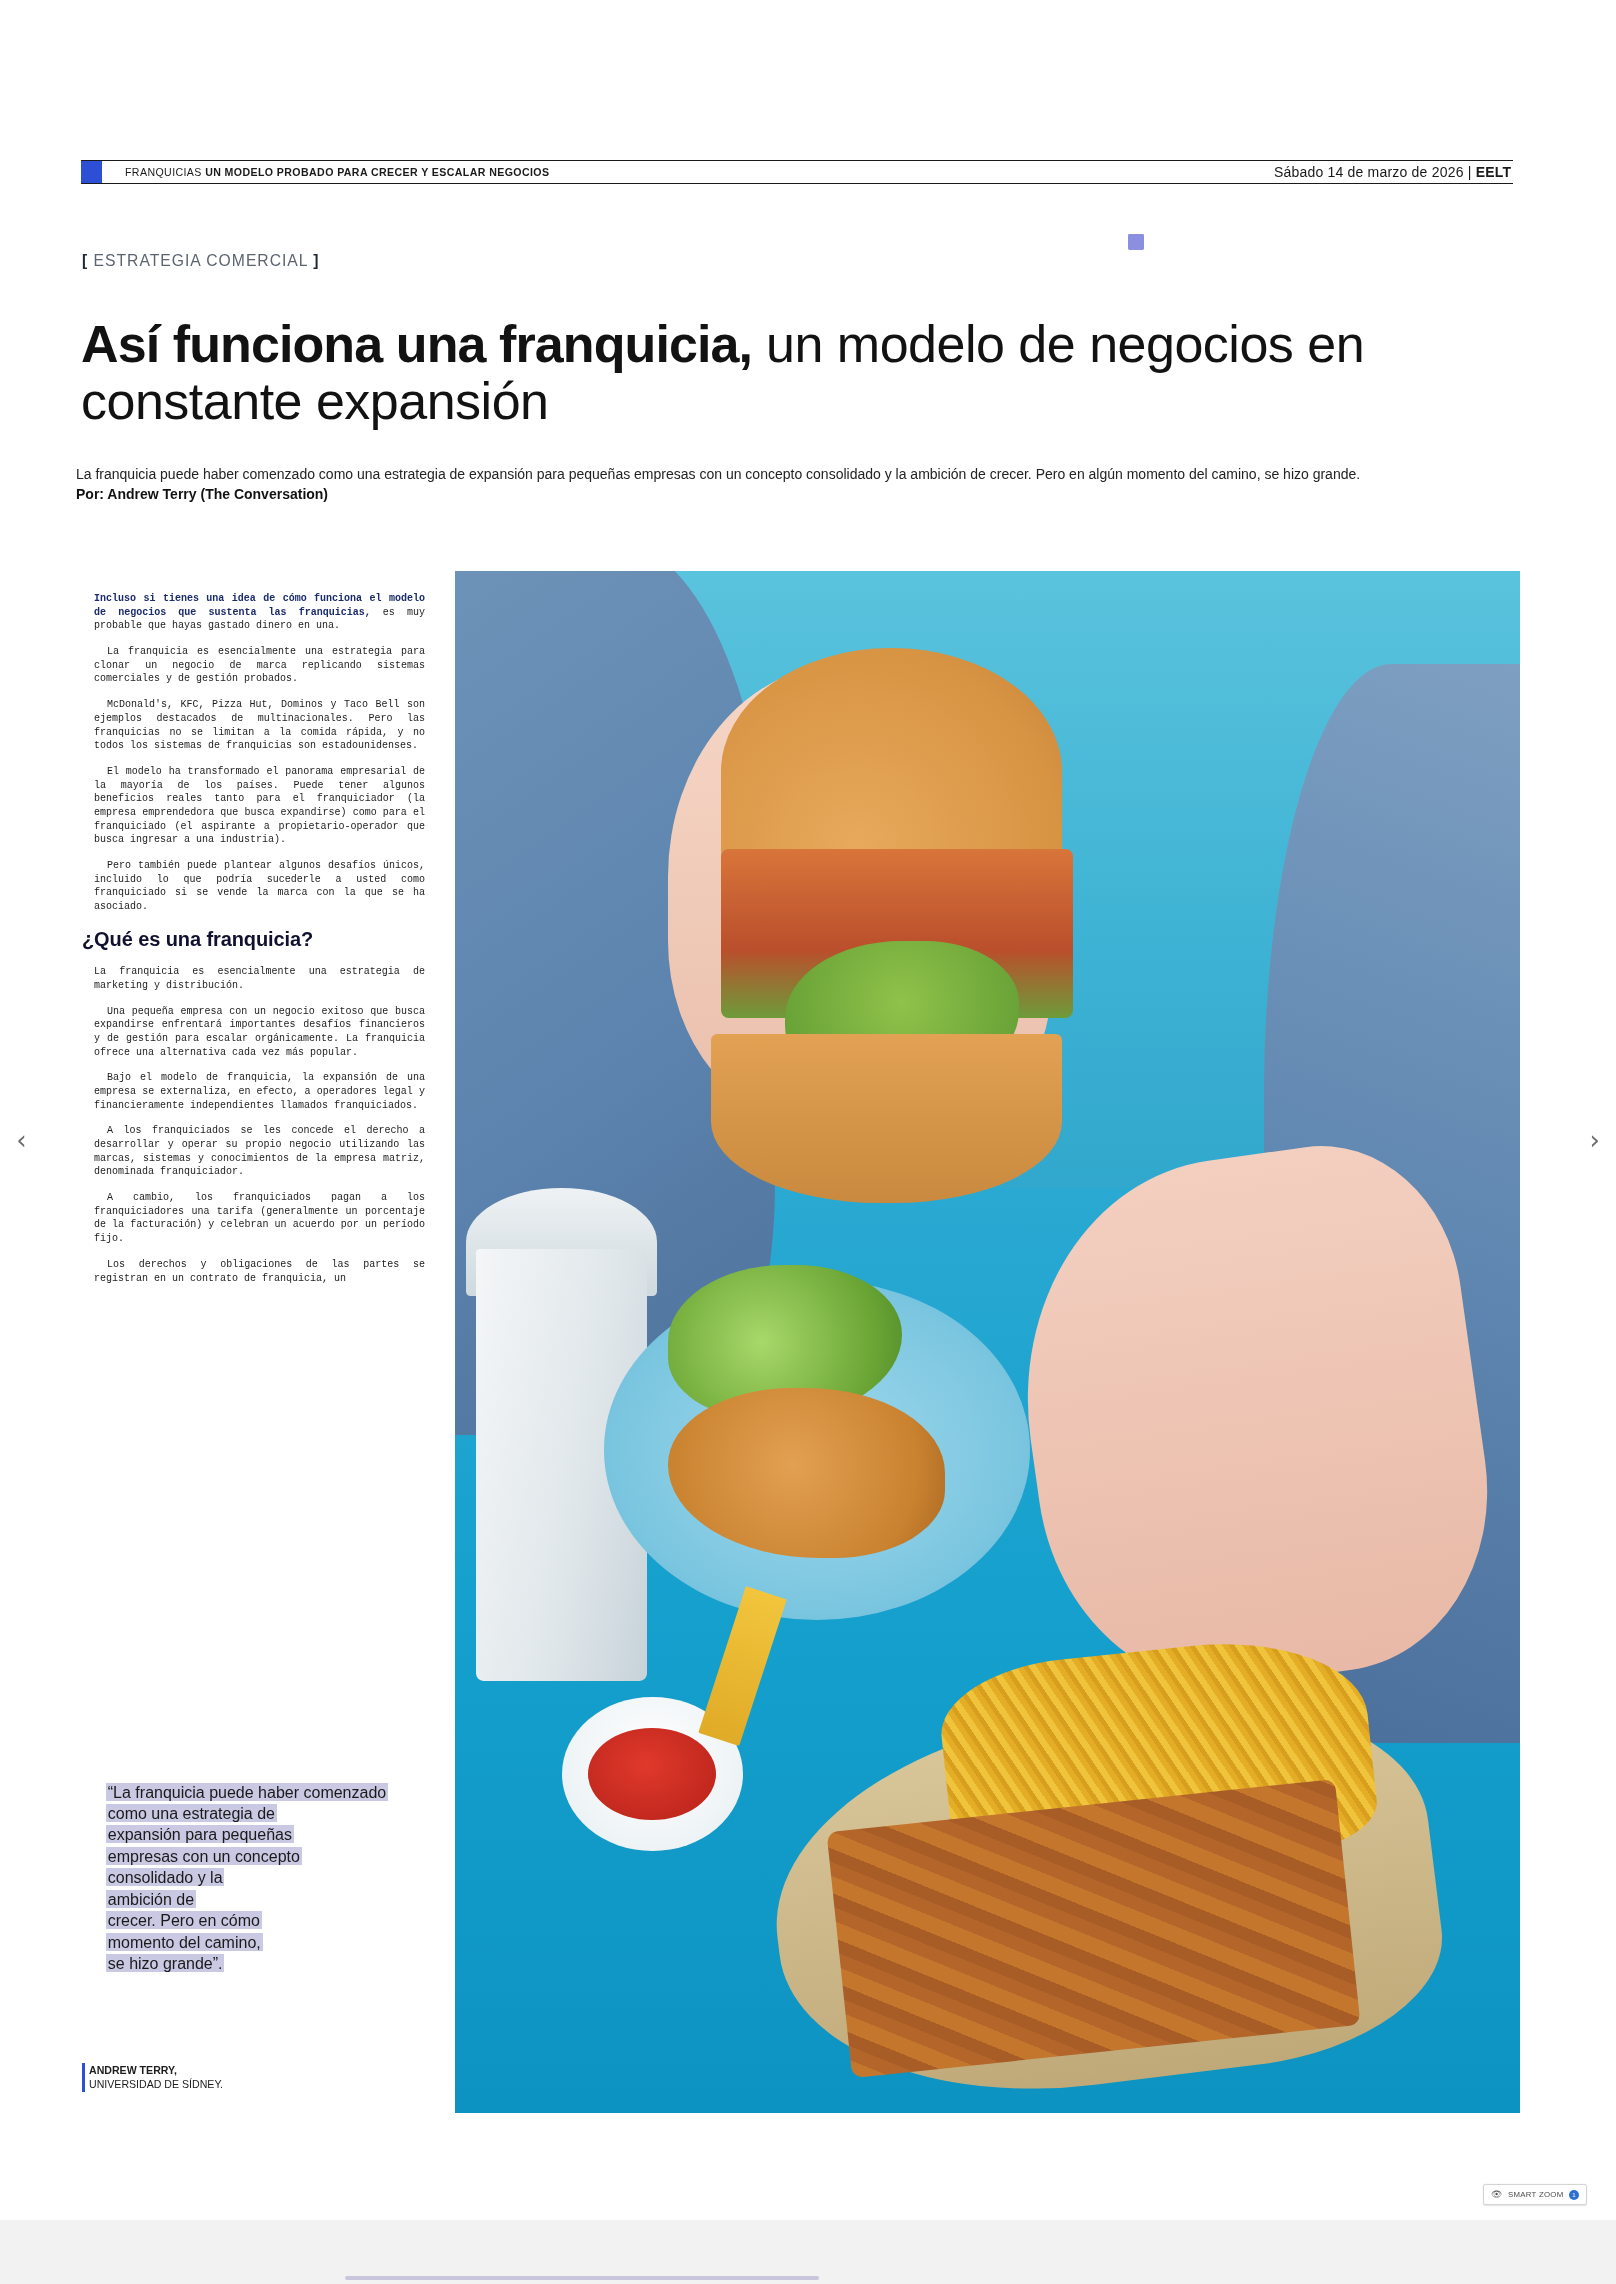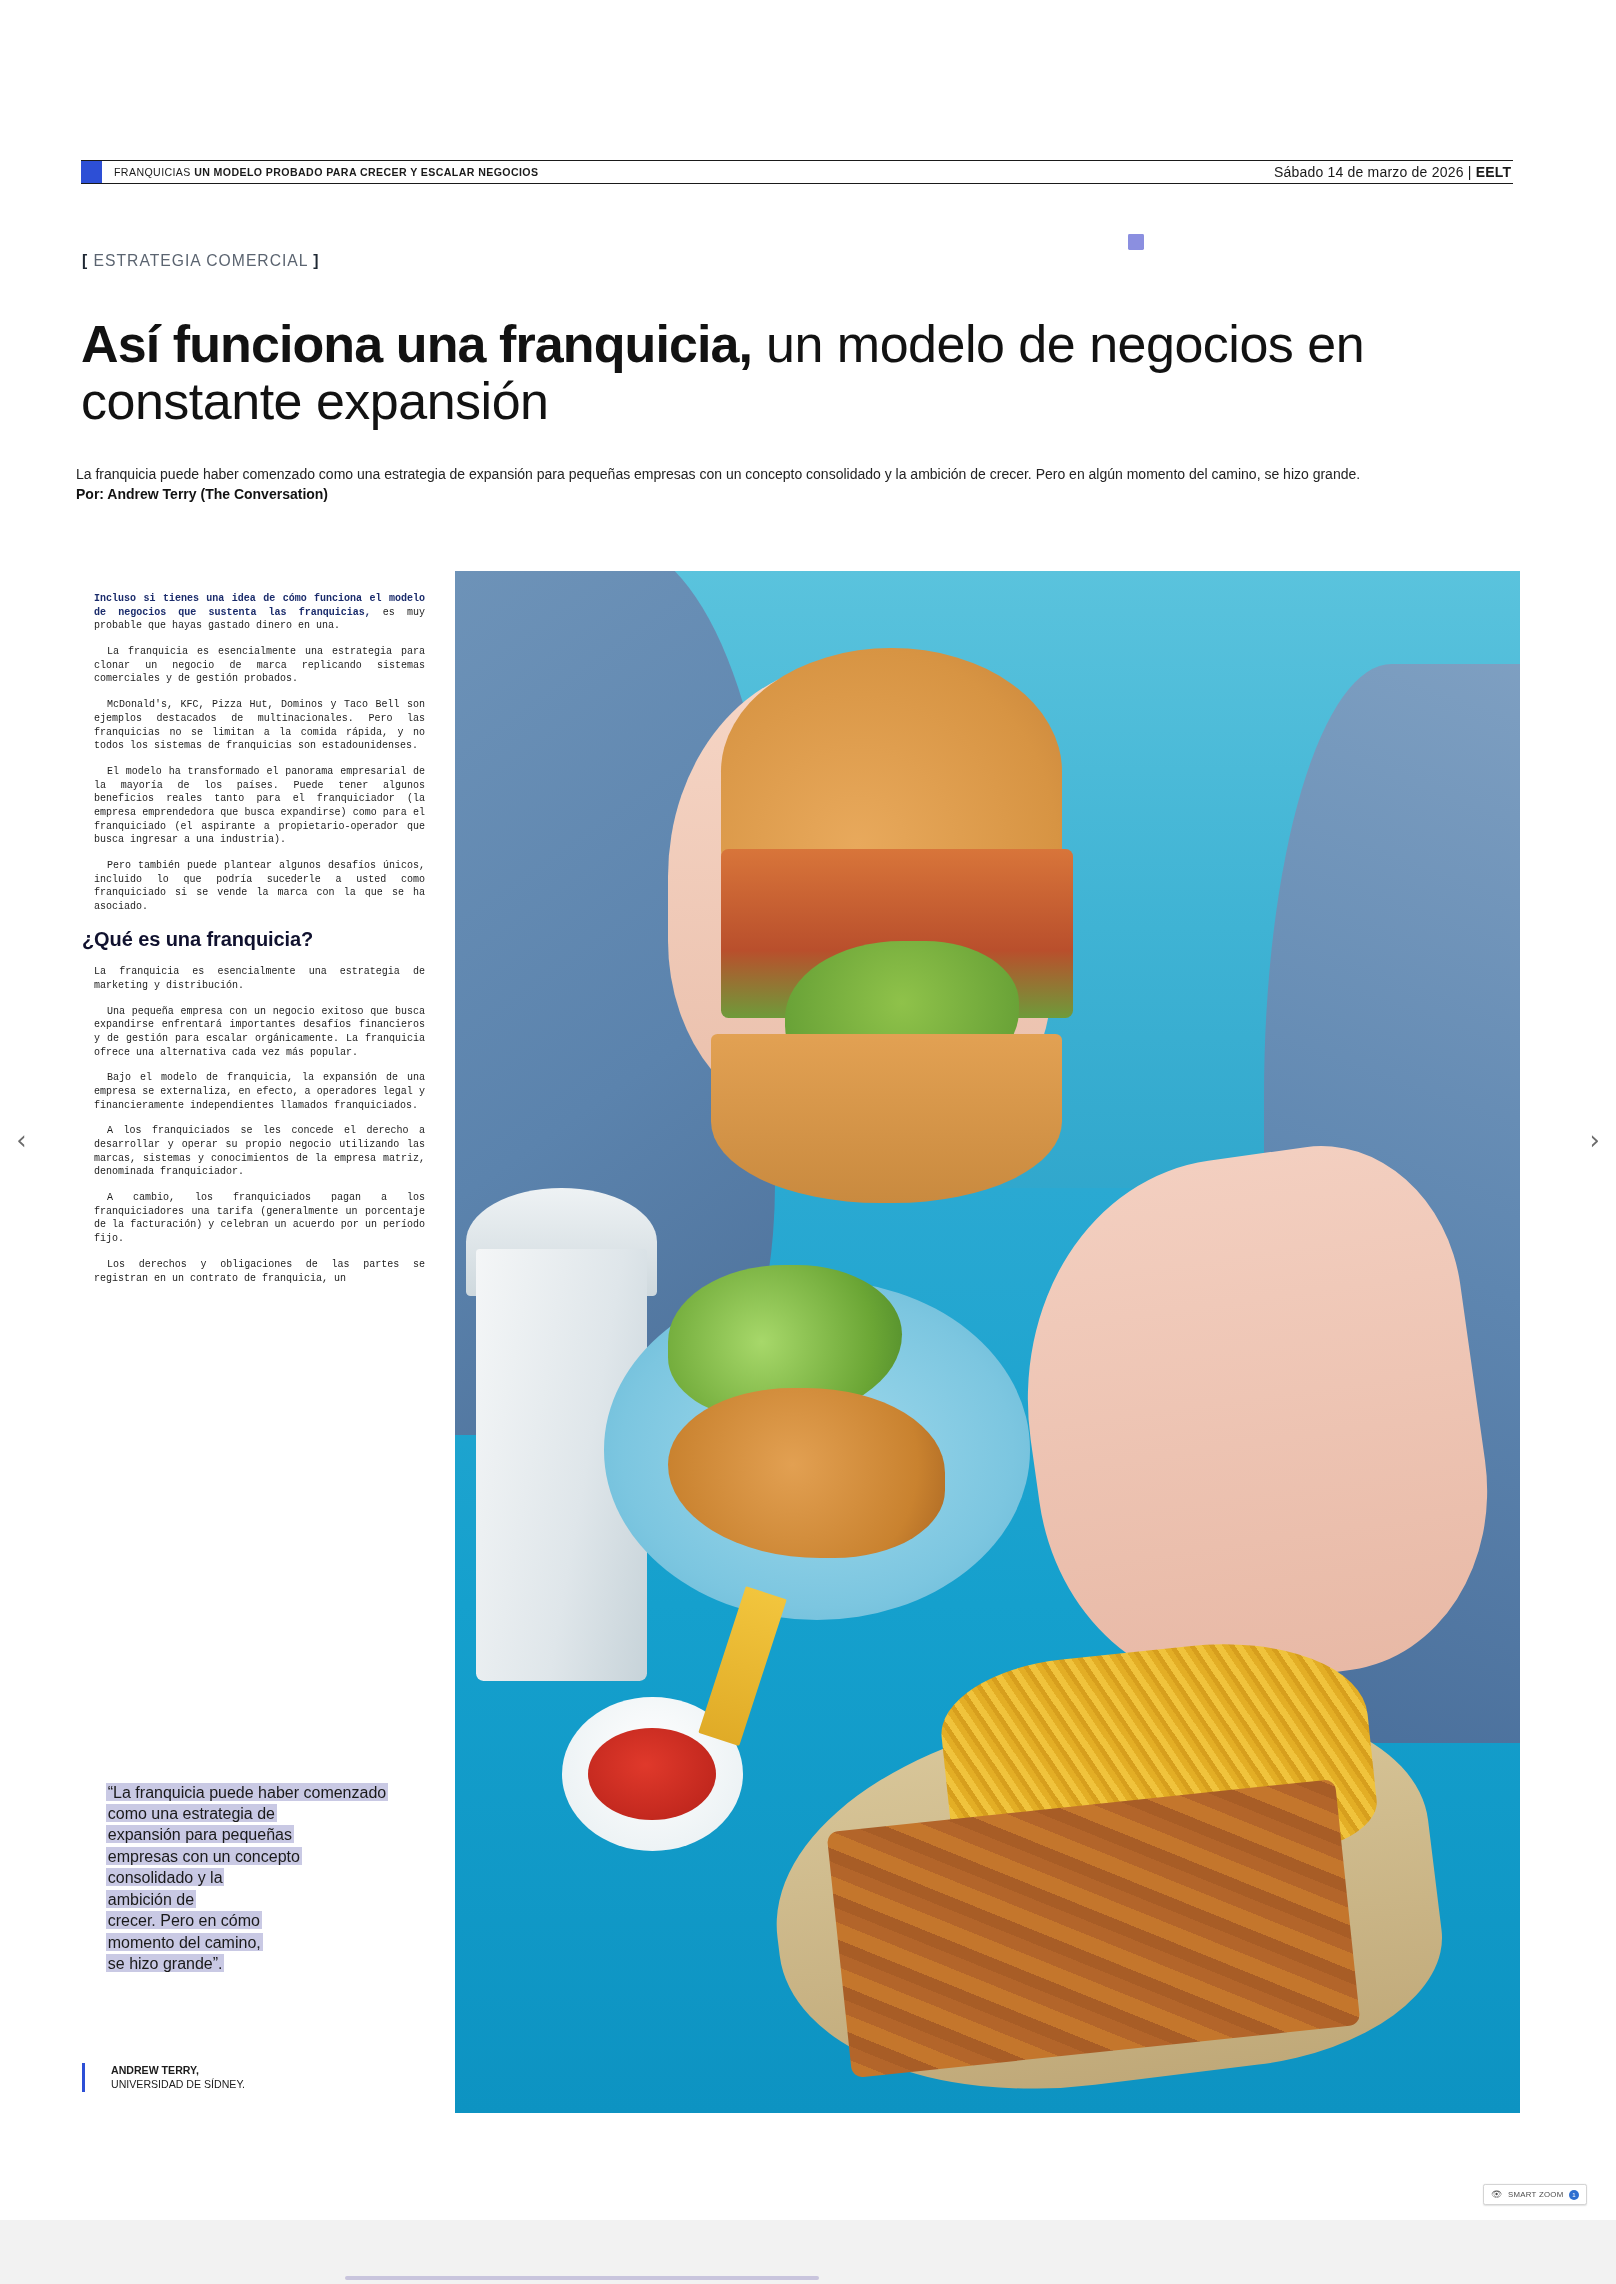--- a/index.html
+++ b/index.html
@@ -86,21 +86,21 @@
     display: flex;
     align-items: center;
   }
   #masthead-square {
     position: absolute;
     left: 81px; top: 160px;
     width: 21px; height: 24px;
     background: #2d4fd6;
   }
   #masthead-left {
-    margin-left: 33px;
+    margin-left: 44px;
     font-size: 10.6px;
     letter-spacing: 0.4px;
     color: #1a1a1a;
   }
   #masthead-left b { font-weight: 700; }
   #masthead-right {
     margin-left: auto;
     margin-right: 1.8px;
     font-size: 14px;
     letter-spacing: 0.2px;
@@ -182,21 +182,21 @@
   #pullquote .q span {
     background: #c9c9e4;
     padding: 0.5px 0.9px;
     box-decoration-break: clone;
     -webkit-box-decoration-break: clone;
   }
   #pullquote-attr {
     position: absolute;
     left: 82px; top: 2063px;
     width: 355px;
-    padding-left: 26px;
+    padding-left: 4px;
     border-left: 3.2px solid #2d4fd6;
     font-size: 10.6px;
     line-height: 1.35;
     color: #1c1c1c;
   }
   #pullquote-attr .name { font-weight: 800; }
 
   
   #photo {
     position: absolute;

